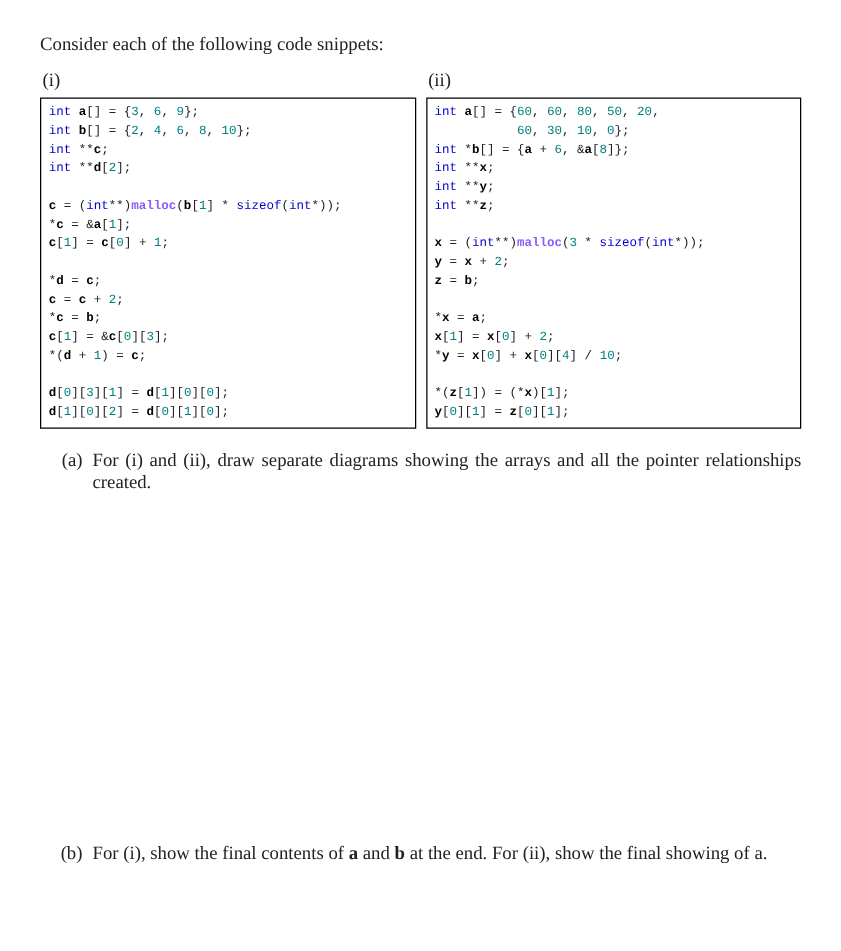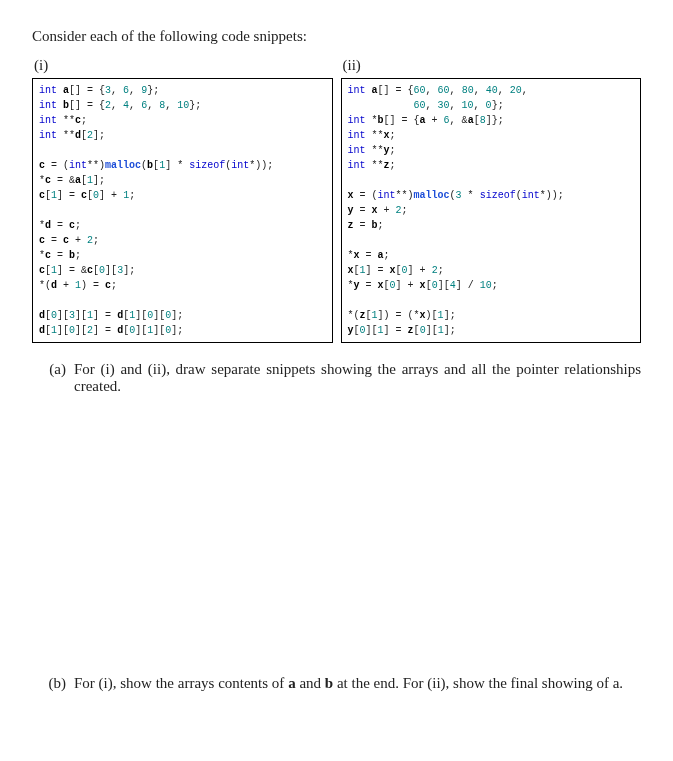--- a/index.html
+++ b/index.html
@@ -29,21 +29,21 @@
   .code-box {
     border: 1px solid #000;
     padding: 4px 6px;
     font-family: Consolas, 'Courier New', monospace;
     font-size: 10px;
     line-height: 1.5;
     white-space: pre;
     overflow: hidden;
   }
   .code-box .kw { color: #0000cc; }    
-  .code-box .fn { color: #1d4ed8; font-weight: bold; }  
+  .code-box .fn { color: #8b5cf6; font-weight: bold; }  
   .code-box .id { color: #000; font-weight: bold; }    
   .code-box .num { color: #008080; }
   .sub-list {
     margin-top: 18px;
   }
   .sub-item {
     display: flex;
     align-items: flex-start;
     margin-bottom: 280px;
   }
@@ -85,21 +85,21 @@
 *<span class="id">c</span> = <span class="id">b</span>;
 <span class="id">c</span>[<span class="num">1</span>] = &amp;<span class="id">c</span>[<span class="num">0</span>][<span class="num">3</span>];
 *(<span class="id">d</span> + <span class="num">1</span>) = <span class="id">c</span>;
 
 <span class="id">d</span>[<span class="num">0</span>][<span class="num">3</span>][<span class="num">1</span>] = <span class="id">d</span>[<span class="num">1</span>][<span class="num">0</span>][<span class="num">0</span>];
 <span class="id">d</span>[<span class="num">1</span>][<span class="num">0</span>][<span class="num">2</span>] = <span class="id">d</span>[<span class="num">0</span>][<span class="num">1</span>][<span class="num">0</span>];</div>
   </div>
 
   <div class="snippet-col">
     <div class="roman-label">(ii)</div>
-    <div class="code-box"><span class="kw">int</span> <span class="id">a</span>[] = {<span class="num">60</span>, <span class="num">60</span>, <span class="num">80</span>, <span class="num">40</span>, <span class="num">20</span>,
+    <div class="code-box"><span class="kw">int</span> <span class="id">a</span>[] = {<span class="num">60</span>, <span class="num">60</span>, <span class="num">80</span>, <span class="num">50</span>, <span class="num">20</span>,
            <span class="num">60</span>, <span class="num">30</span>, <span class="num">10</span>, <span class="num">0</span>};
 <span class="kw">int</span> *<span class="id">b</span>[] = {<span class="id">a</span> + <span class="num">6</span>, &amp;<span class="id">a</span>[<span class="num">8</span>]};
 <span class="kw">int</span> **<span class="id">x</span>;
 <span class="kw">int</span> **<span class="id">y</span>;
 <span class="kw">int</span> **<span class="id">z</span>;
 
 <span class="id">x</span> = (<span class="kw">int</span>**)<span class="fn">malloc</span>(<span class="num">3</span> * <span class="kw">sizeof</span>(<span class="kw">int</span>*));
 <span class="id">y</span> = <span class="id">x</span> + <span class="num">2</span>;
 <span class="id">z</span> = <span class="id">b</span>;
 
@@ -110,21 +110,21 @@
 *(<span class="id">z</span>[<span class="num">1</span>]) = (*<span class="id">x</span>)[<span class="num">1</span>];
 <span class="id">y</span>[<span class="num">0</span>][<span class="num">1</span>] = <span class="id">z</span>[<span class="num">0</span>][<span class="num">1</span>];</div>
   </div>
 
 </div>
 
 <div class="sub-list">
 
   <div class="sub-item">
     <div class="sub-label">(a)</div>
-    <div class="sub-text">For (i) and (ii), draw separate snippets showing the arrays and all the pointer relationships created.</div>
+    <div class="sub-text">For (i) and (ii), draw separate diagrams showing the arrays and all the pointer relationships created.</div>
   </div>
 
   <div class="sub-item">
     <div class="sub-label">(b)</div>
-    <div class="sub-text"><span>For (i), show the arrays contents of </span><span class="bold">a</span><span> and </span><span class="bold">b</span><span> at the end.  For (ii), show the final showing of a.</span></div>
+    <div class="sub-text"><span>For (i), show the final contents of </span><span class="bold">a</span><span> and </span><span class="bold">b</span><span> at the end.  For (ii), show the final showing of a.</span></div>
   </div>
 
 </div>
 
 </body></html>

